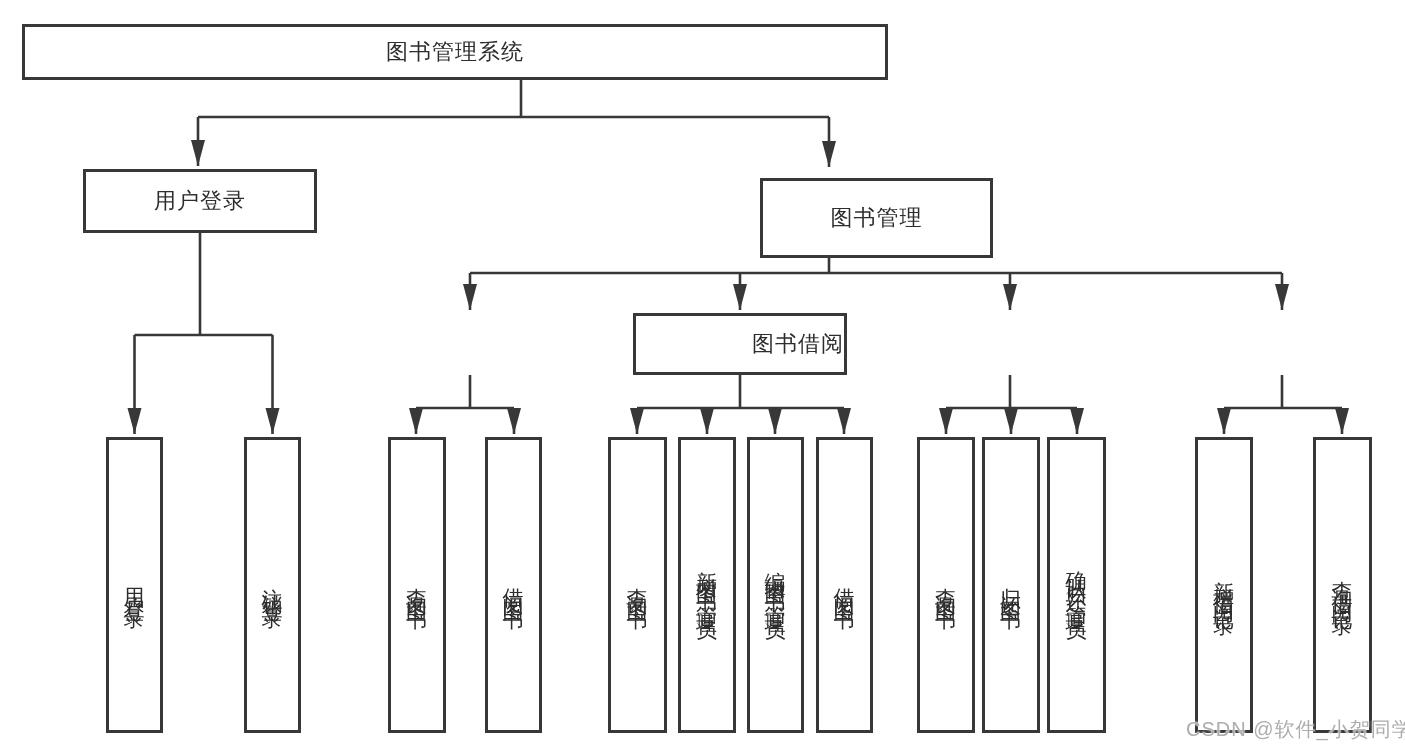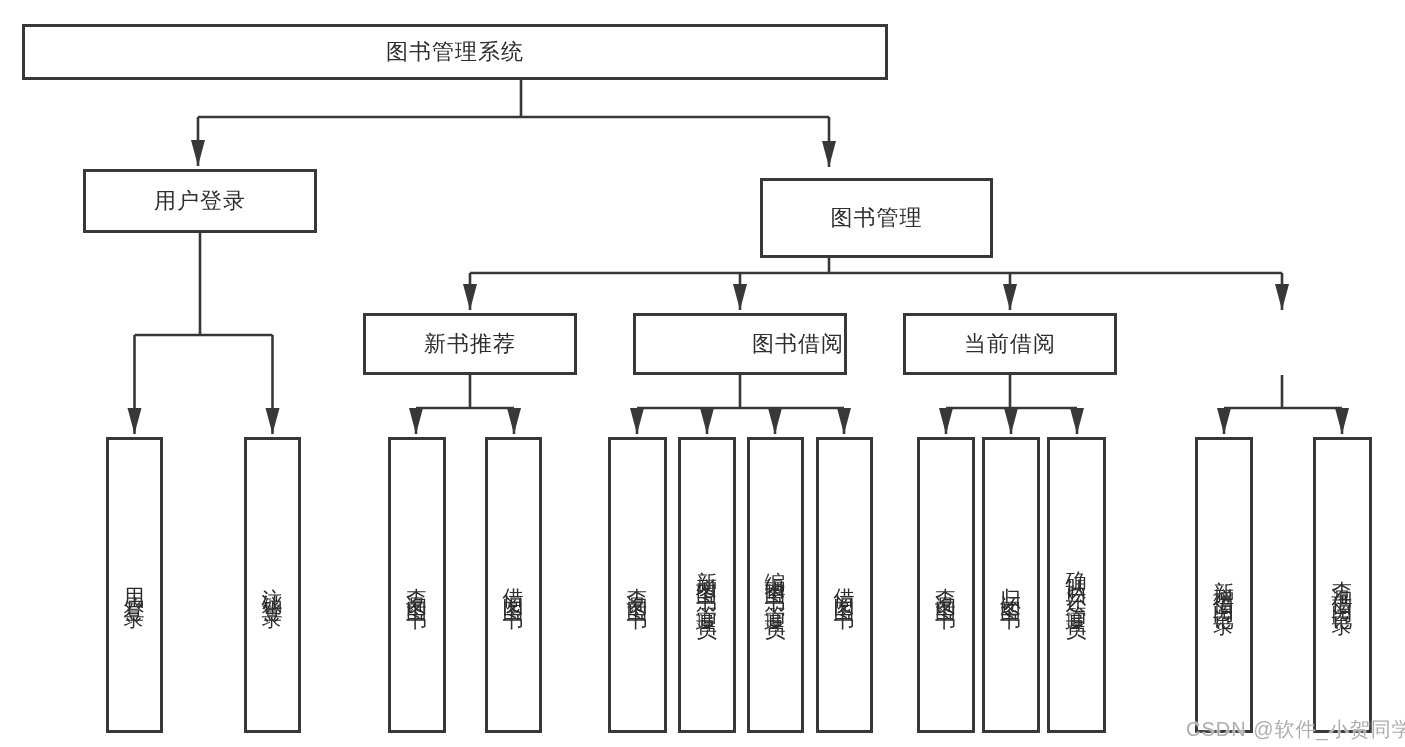--- a/index.html
+++ b/index.html
@@ -139,28 +139,22 @@
     <span>图书管理系统</span>
   </div>
 
   <div class="node n-user-login">
     <span>用户登录</span>
   </div>
   <div class="node n-book-mgmt">
     <span>图书管理</span>
   </div>
 
-  <div class="node n-l3 n-new-book">
-    <span>新书推荐</span>
-  </div>
   <div class="node n-l3 n-book-borrow">
     <span>图书借阅</span>
-  </div>
-  <div class="node n-l3 n-cur-borrow">
-    <span>当前借阅</span>
   </div>
 
   <div class="node vert n-l4 n-l4a">
     <span>用户登录</span>
   </div>
   <div class="node vert n-l4 n-l4b">
     <span>注销登录</span>
   </div>
   <div class="node vert n-l4 n-l4c">
     <span>查询图书</span>

